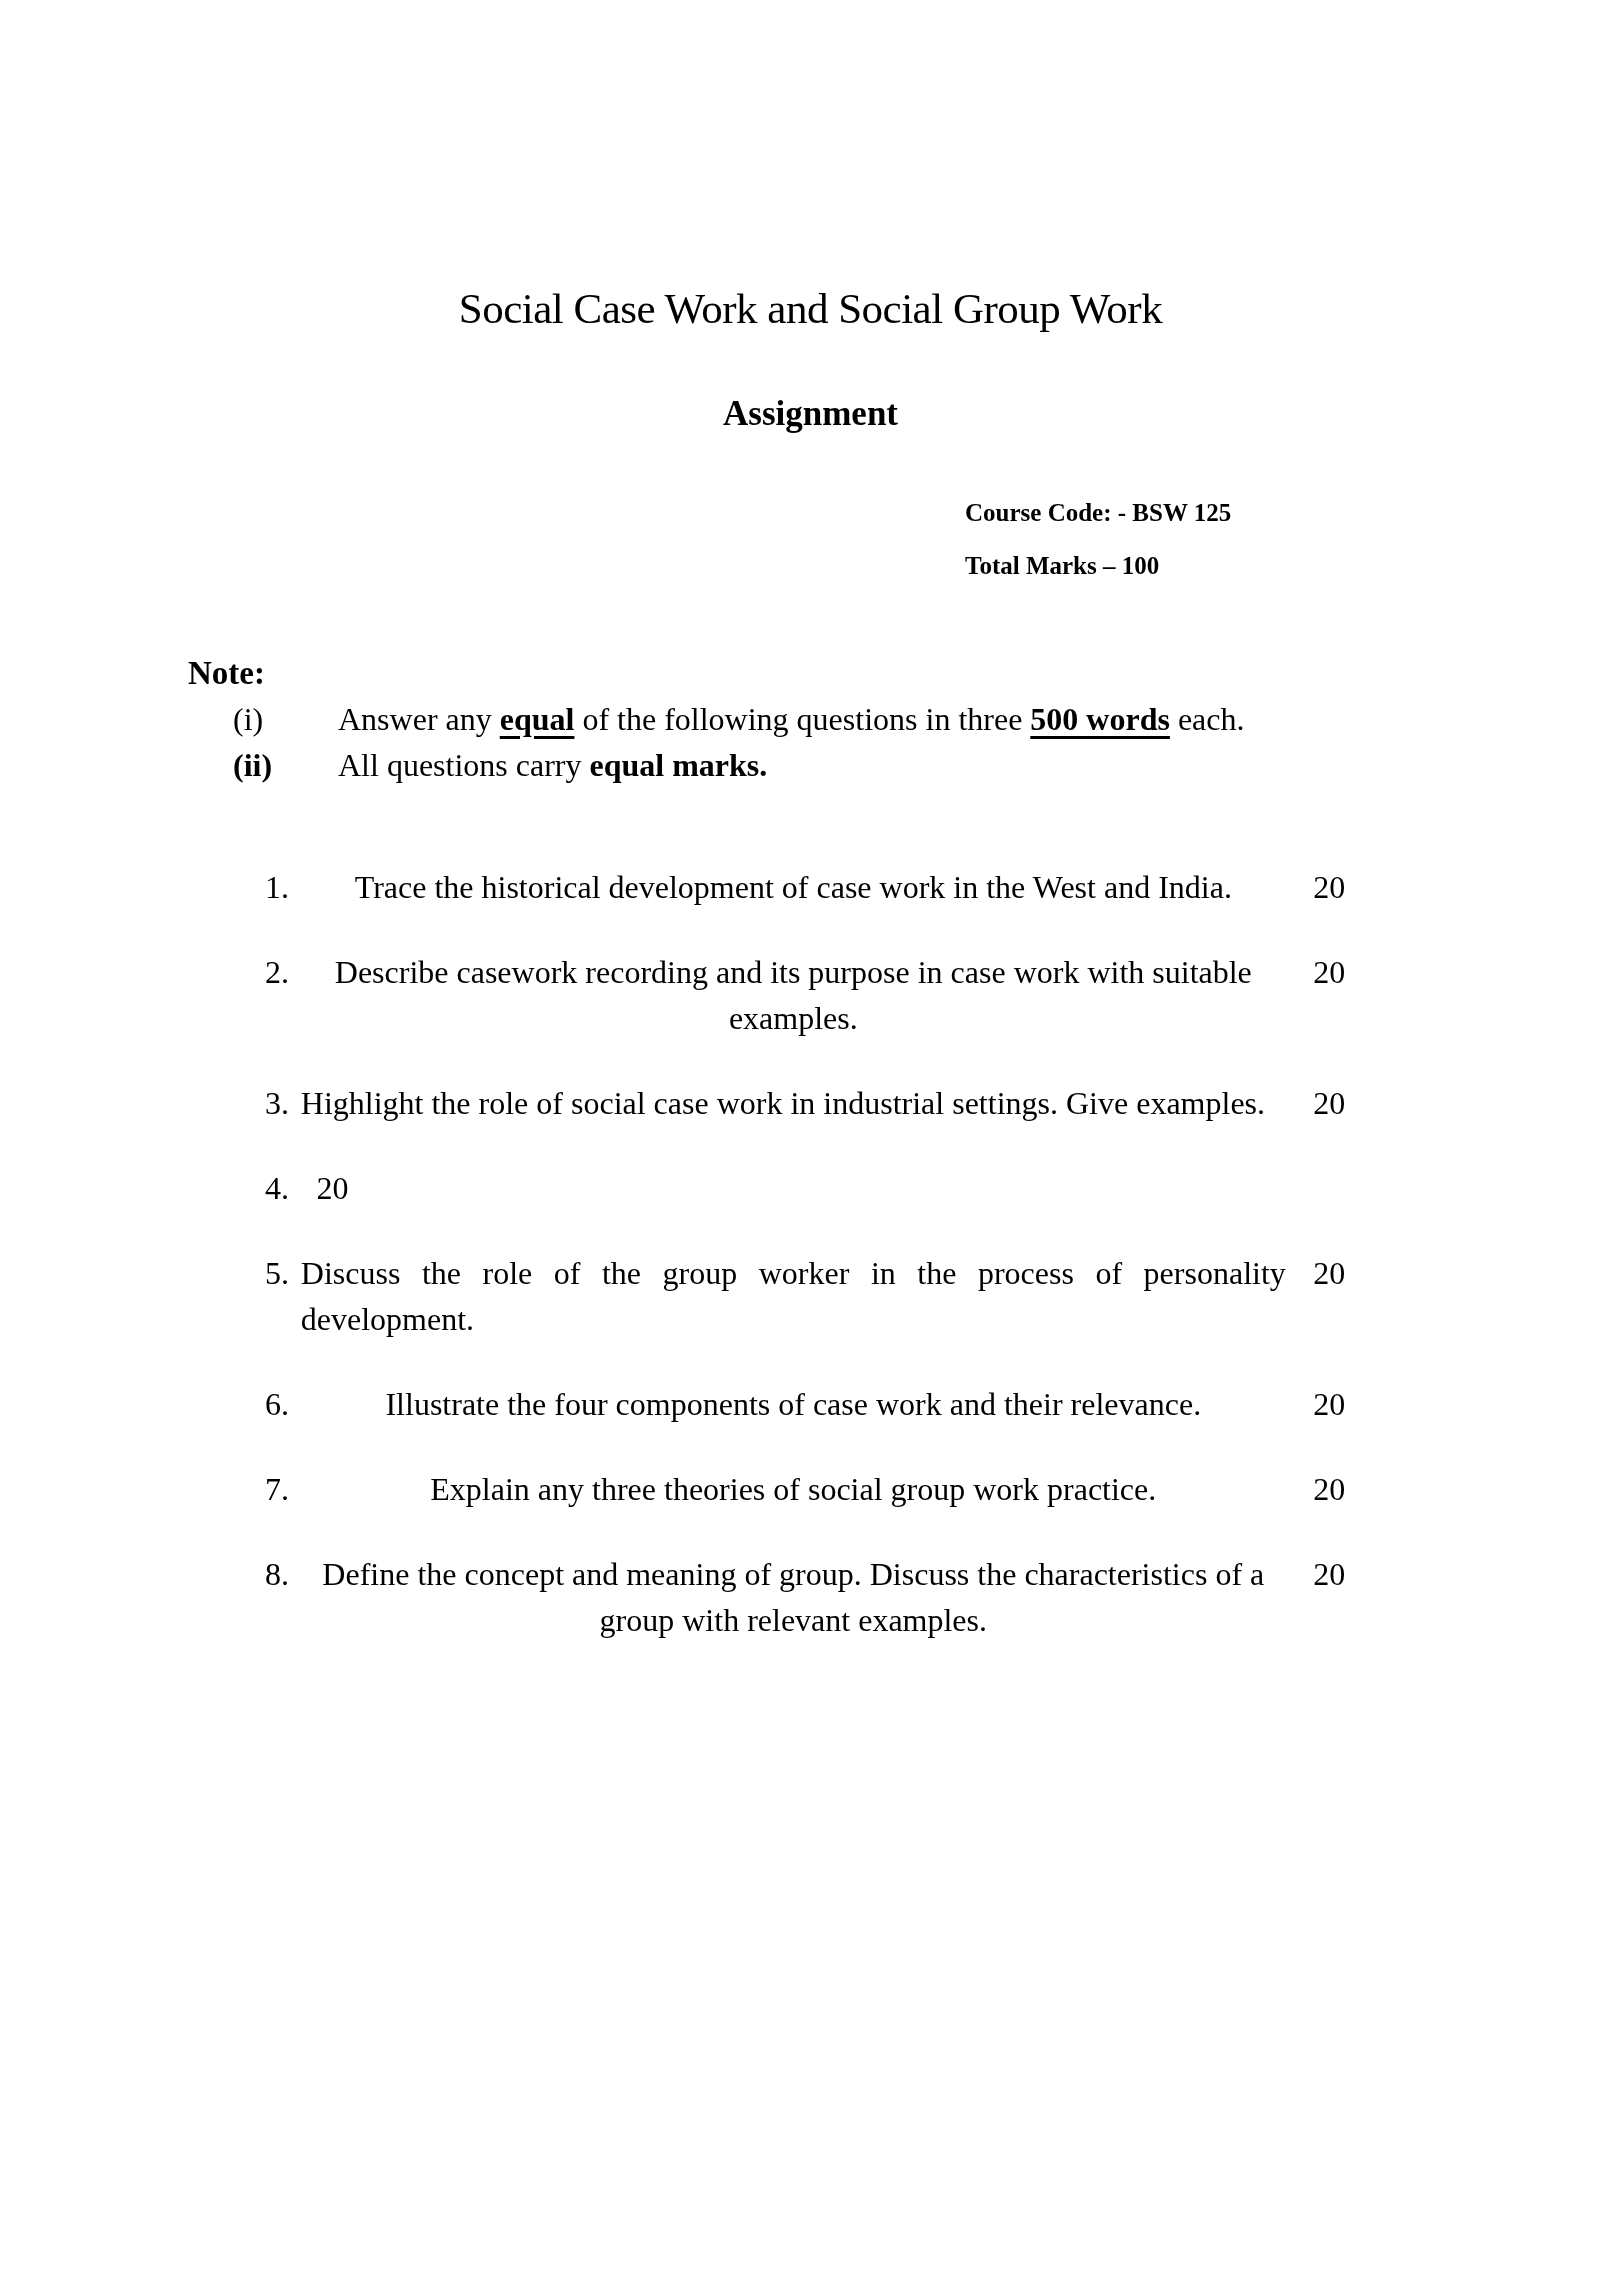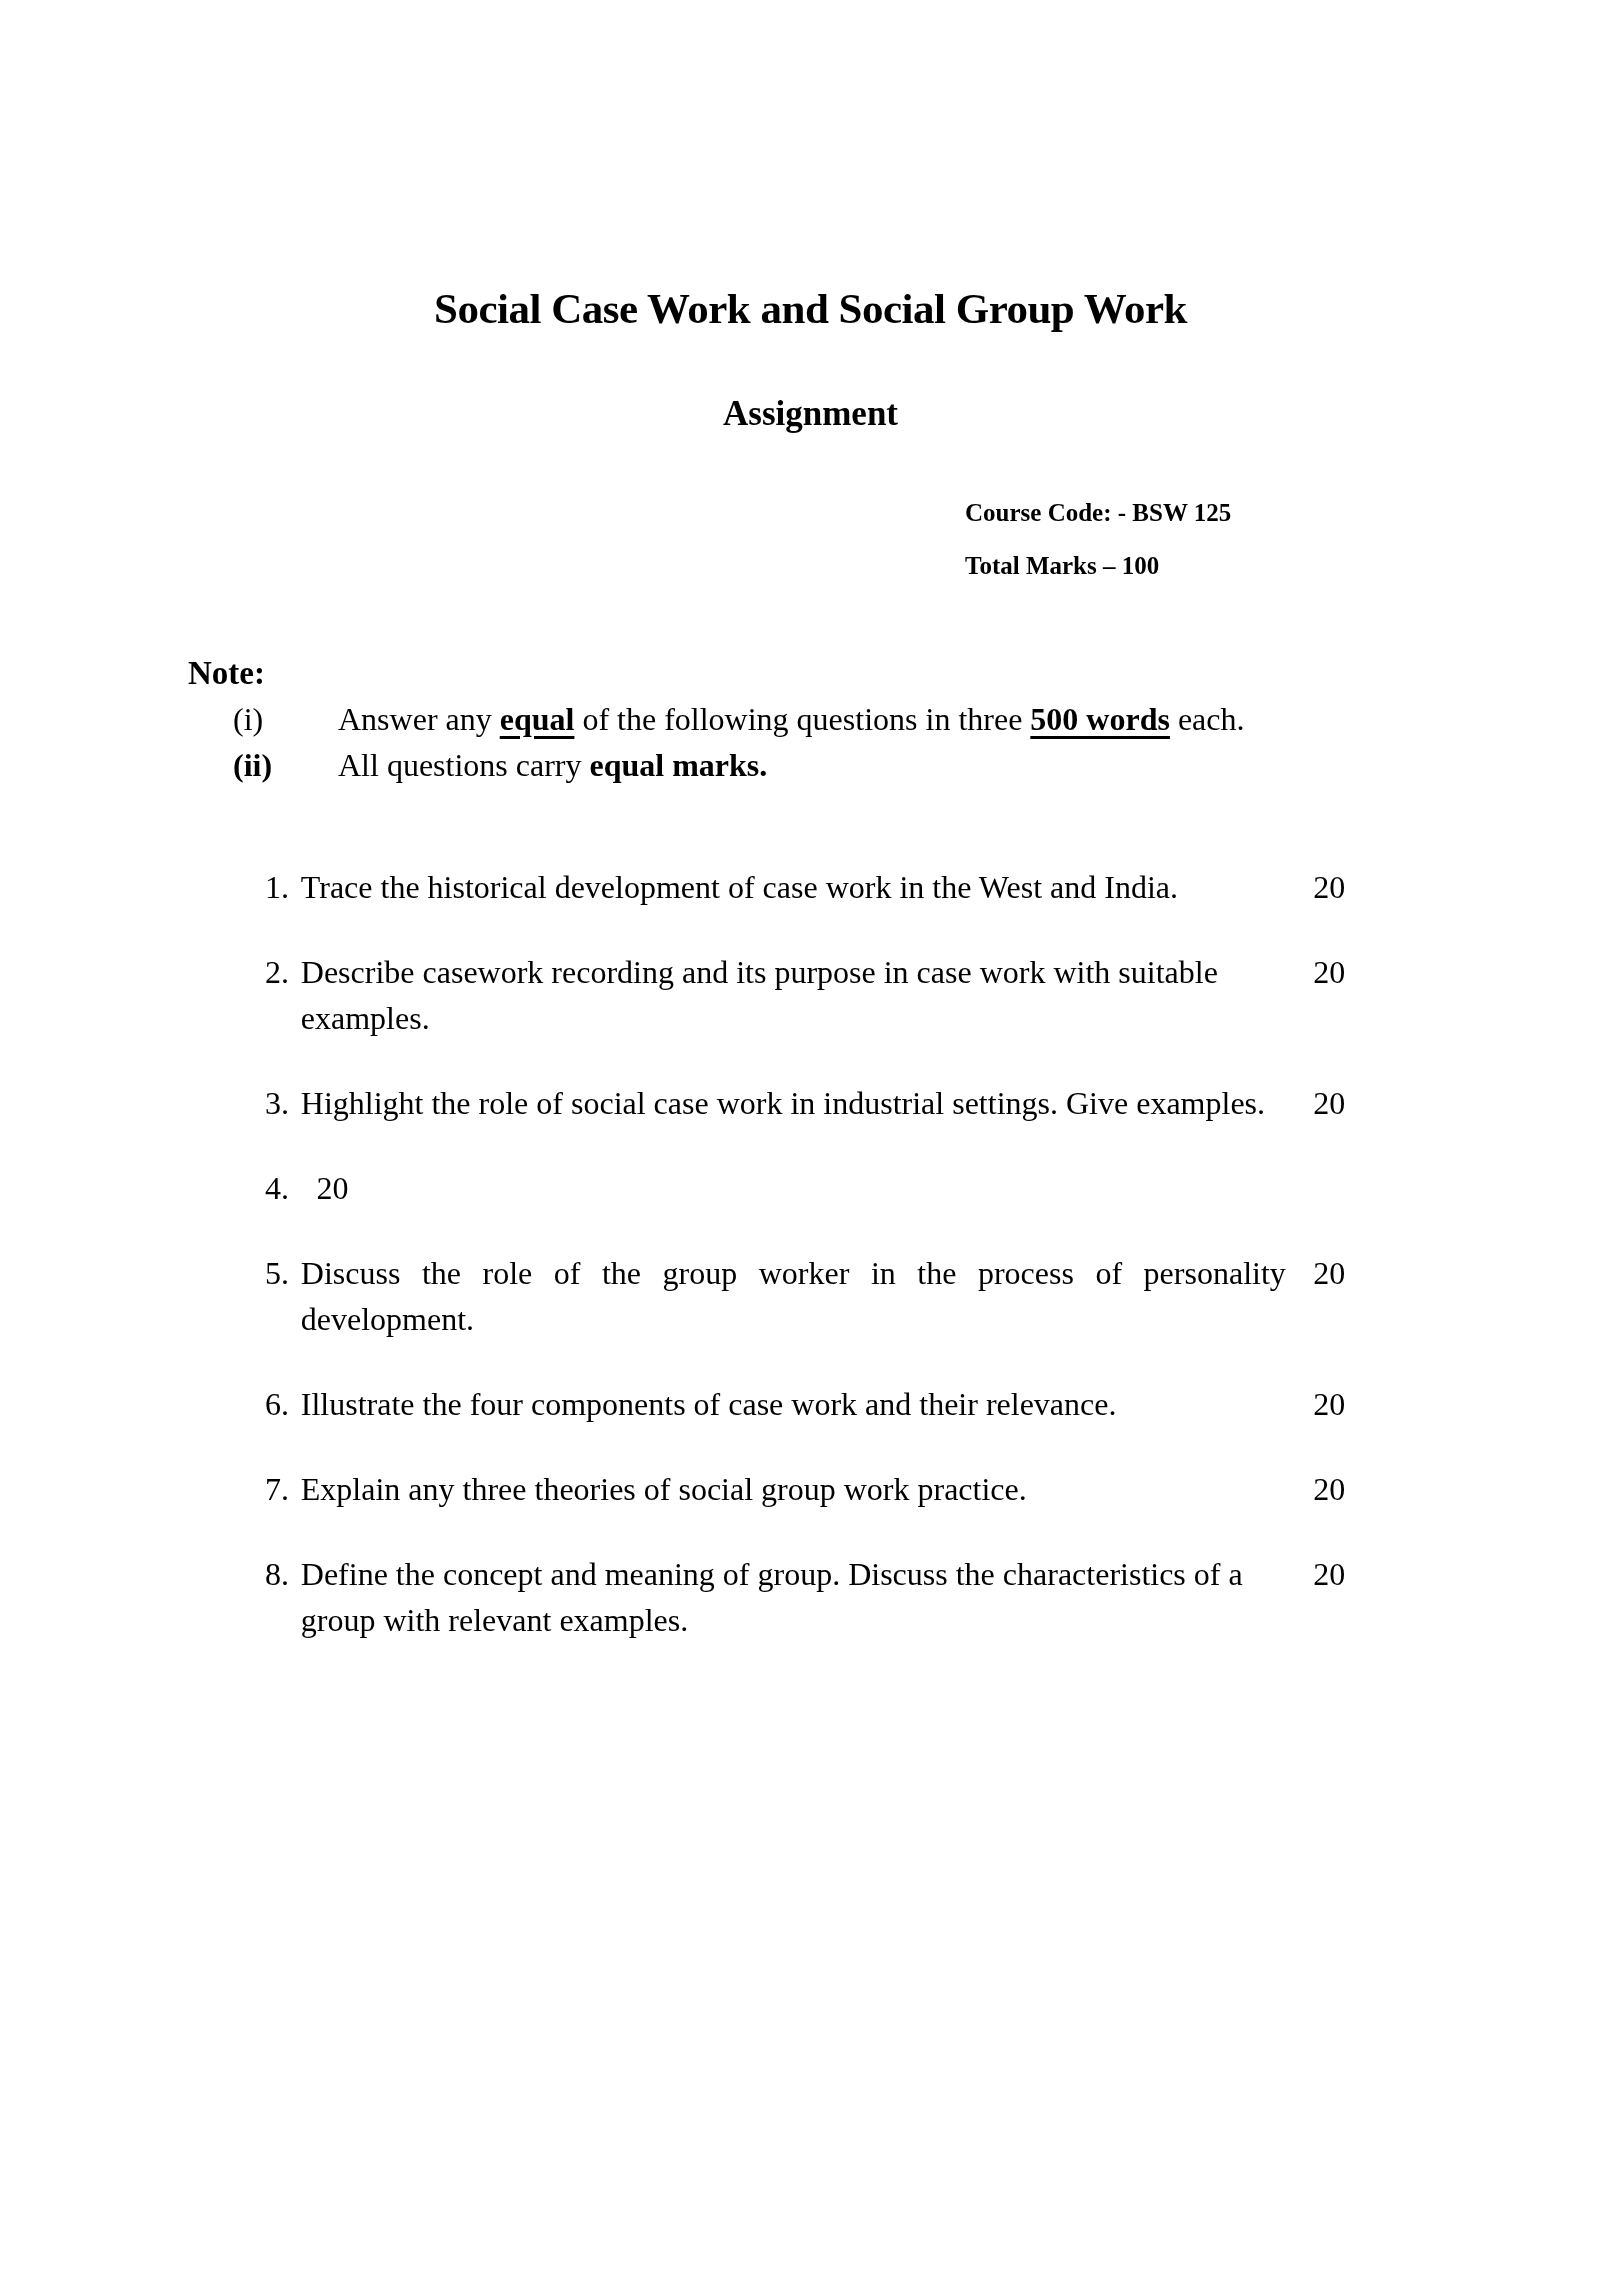--- a/index.html
+++ b/index.html
@@ -11,21 +11,21 @@
     background: #ffffff;
     color: #000000;
     font-family: "Liberation Serif", "DejaVu Serif", serif;
     box-sizing: border-box;
     padding-top: 284px;
     overflow: hidden;
   }
   .doc-title {
     text-align: center;
     font-size: 43px;
-    font-weight: bold;
+    font-weight: normal;
     line-height: 49px;
     letter-spacing: -0.5px;
   }
   .doc-subtitle {
     margin-top: 59px;
     text-align: center;
     font-size: 35px;
     font-weight: bold;
     line-height: 43px;
   }
@@ -56,21 +56,21 @@
   }
   .b { font-weight: bold; }
   .questions {
     margin-top: 76px;
     margin-left: 211px;
     font-size: 32px;
     line-height: 46px;
   }
   .question { display: flex; align-items: flex-start; margin-bottom: 39px; }
   .q-num { width: 78px; flex: 0 0 78px; text-align: right; }
-  .q-text { width: 985px; flex: 0 0 985px; margin-left: 11.8px; }
+  .q-text { width: 985px; flex: 0 0 985px; margin-left: 11.8px; text-align: center; }
   .q-text.justify { text-align: justify; }
   .q-marks { margin-left: 27.4px; width: 69px; flex: 0 0 69px; }
 </style>
 </head>
 <body>
 
 <div class="page">
 
   <div class="doc-title">Social Case Work and Social Group Work</div>
 

